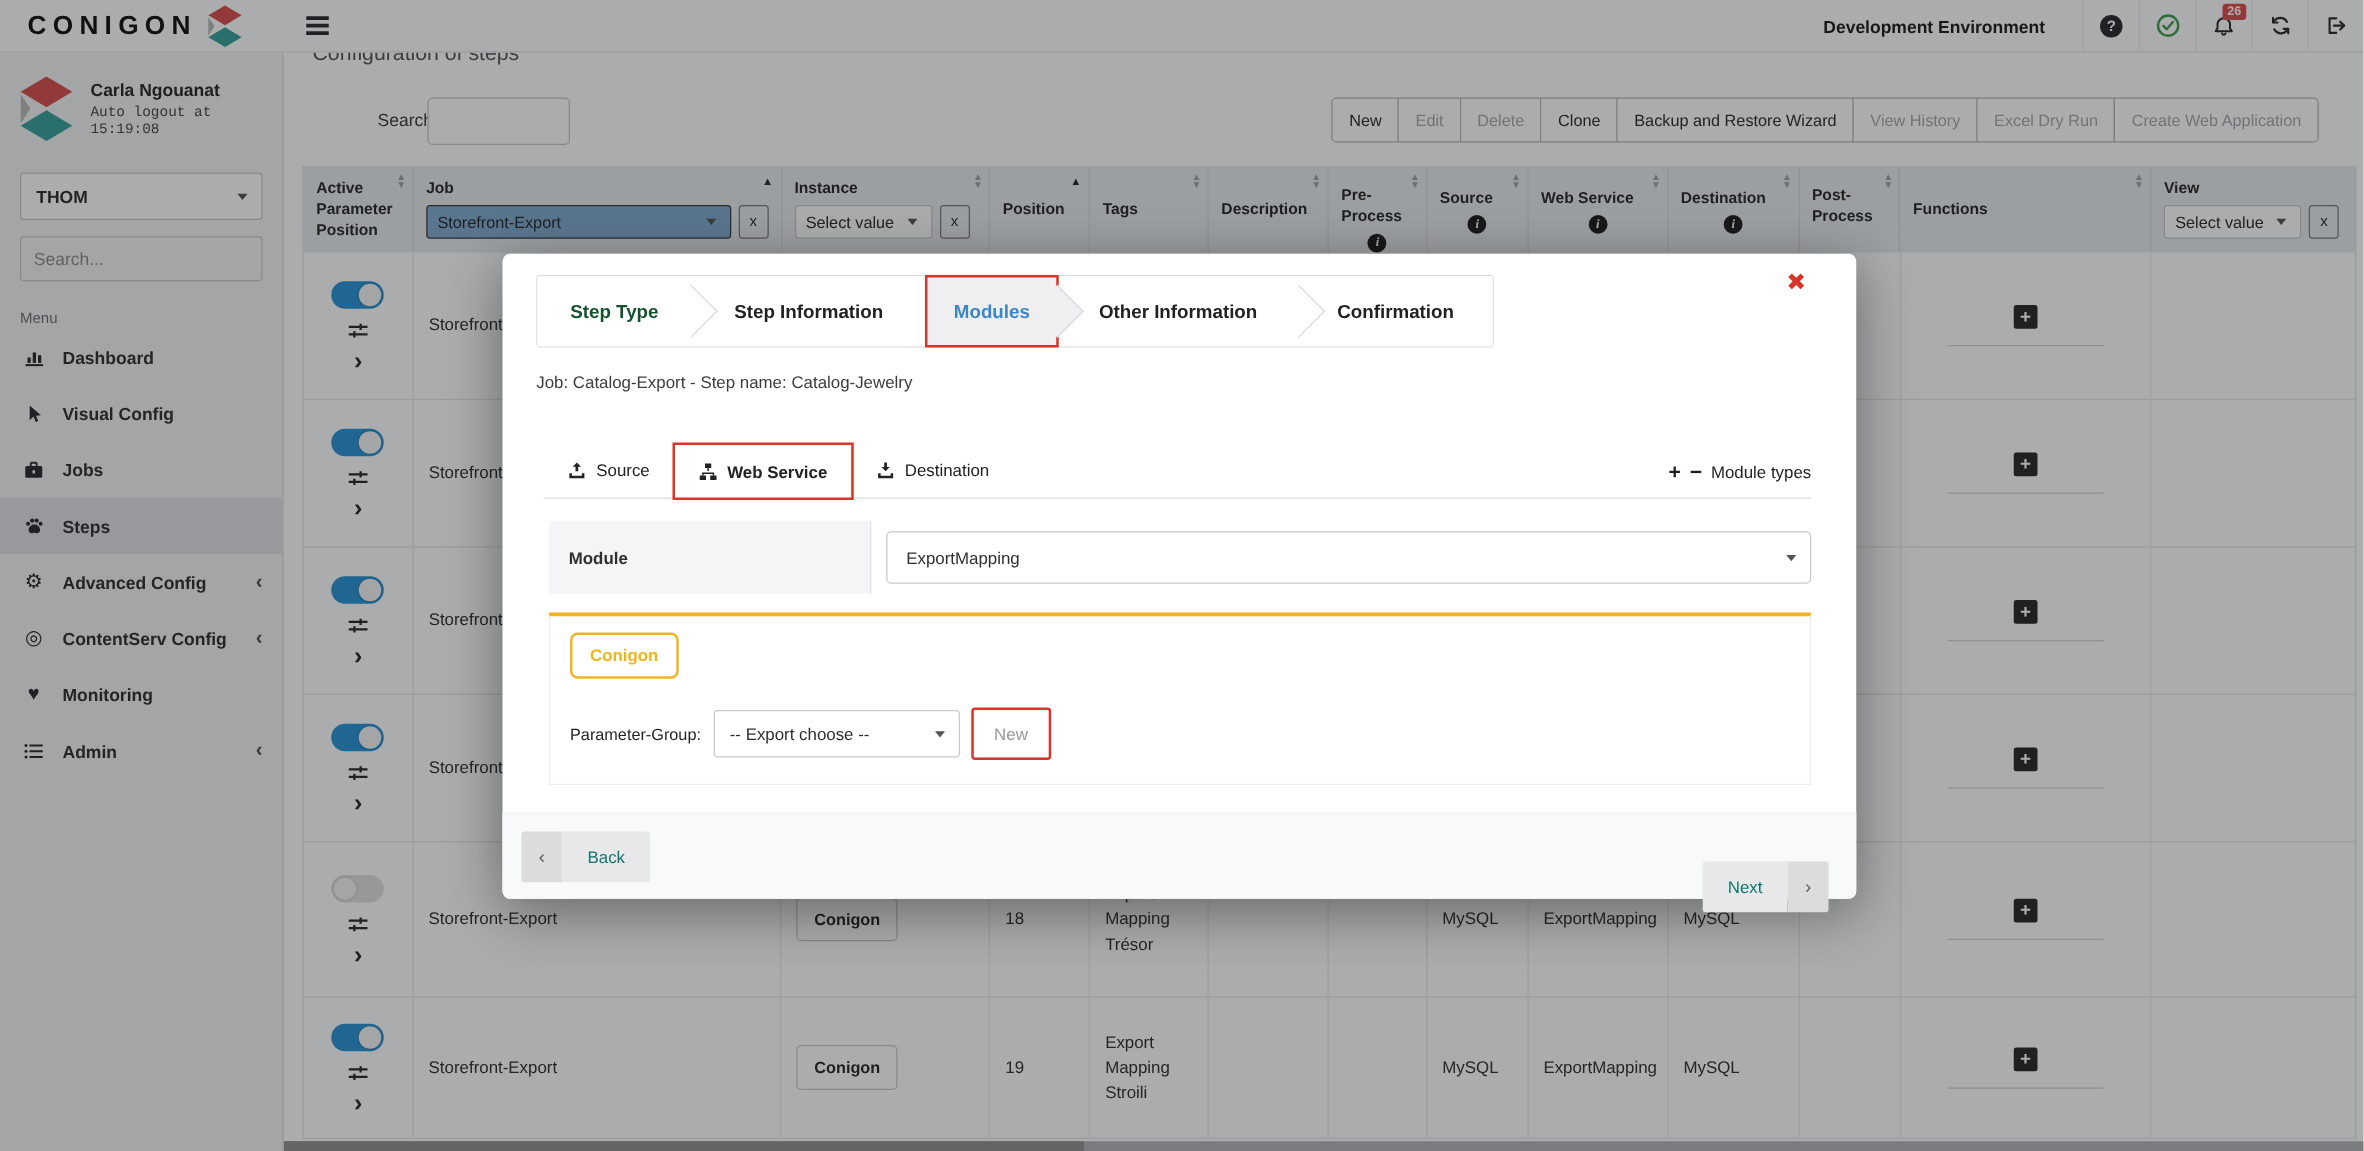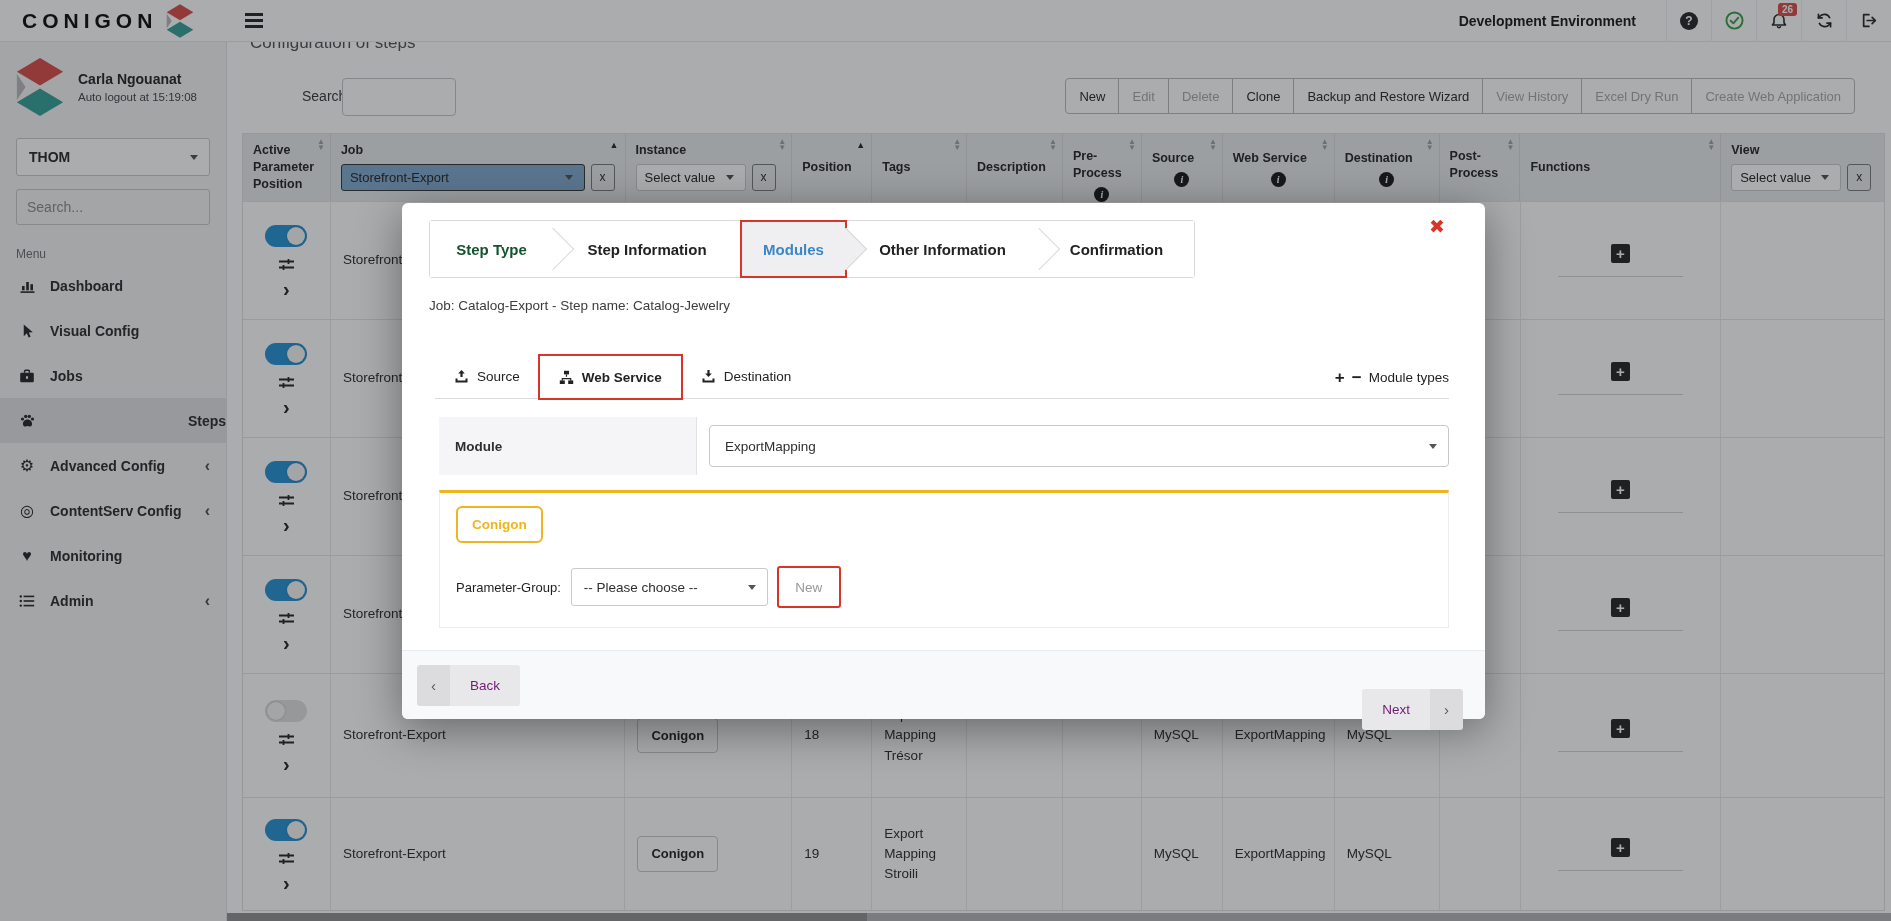--- a/index.html
+++ b/index.html
@@ -20,30 +20,30 @@
   .help-circle { width:18px; height:18px; border-radius:50%; background:#2d2d2f; color:#fff; font-size:12px; font-weight:700; display:flex; align-items:center; justify-content:center; }
   .notif-badge { position:absolute; top:3px; right:4px; background:#d9534f; color:#fff; font-size:10px; font-weight:700; padding:1px 4px; border-radius:3px; }
   .icon-stroke { stroke:#2d2d2f; fill:none; stroke-width:1.6; stroke-linecap:round; stroke-linejoin:round; }
   .icon-stroke-green { stroke:#3f9f4f; fill:none; stroke-width:1.6; stroke-linecap:round; stroke-linejoin:round; }
 
   
   .sidebar { position:absolute; left:0; top:42px; width:227px; height:879px; background:#f4f4f6; border-right:1px solid #e2e3e5; z-index:15; }
   .user-block { display:flex; align-items:center; gap:12px; padding:16px 12px 10px 14px; }
   .user-texts { display:flex; flex-direction:column; }
   .user-name { font-size:14px; font-weight:700; color:#2b2b2d; }
-  .auto-logout { font-size:11.5px; color:#4a4a4c; margin-top:4px; }
+  .auto-logout { font-size:11.5px; color:#4a4a4c; margin-top:4px;font-family:Liberation Mono, monospace; }
   .fake-select { position:relative; background:#fff; border:1px solid #c8cacc; border-radius:3px; display:flex; align-items:center; cursor:pointer; }
   .fake-select .caret { position:absolute; right:11px; top:50%; margin-top:-2px; width:0; height:0; border-left:4.5px solid transparent; border-right:4.5px solid transparent; border-top:5px solid #555; }
   .ws-select { margin:12px 16px 0; height:38px; padding:0 12px; font-weight:700; font-size:14px; }
   .sb-search { margin:13px 16px 0; height:36px; border:1px solid #c8cacc; border-radius:3px; display:flex; align-items:center; padding:0 10px; background:transparent; }
   .sb-search input { border:none; outline:none; background:transparent; flex:1; font-size:14px; color:#3c3e40; font-family:inherit; }
   .sb-search input::placeholder { color:#8d8f91; }
   .menu-label { margin:22px 0 2px 16px; font-size:12px; color:#717375; }
   .menu-item { height:45px; display:flex; align-items:center; gap:14px; padding-left:18px; font-size:14px; font-weight:700; color:#323234; cursor:pointer; position:relative; }
-  .menu-item.active { background:#e3e3e6;justify-content:space-between; }
+  .menu-item.active { background:#e3e3e6; }
   .menu-item .mi-icon { width:18px; text-align:center; font-size:16px; line-height:1; color:#2d2d2f; display:flex; justify-content:center; }
   .menu-item .mi-chev { position:absolute; right:16px; font-size:16px; color:#4e5052; }
 
   
   .main { position:absolute; left:227px; top:42px; right:0; bottom:0; background:#fff; overflow:hidden; }
   .page-title { position:absolute; left:23px; top:-9px; font-size:17px; color:#55575a; z-index:1; }
   .filter-row { position:absolute; left:0; top:36px; width:100%; height:38px; }
   .search-label { position:absolute; left:75px; top:10px; font-size:14px; color:#3c3e40; }
   .main-search { position:absolute; left:115px; top:0; width:114px; height:38px; border:1px solid #c6c8ca; border-radius:4px; background:#fff; }
   .toolbar { position:absolute; top:36px; right:36px; height:36px; display:flex; }
@@ -119,21 +119,21 @@
 
   .gold-panel { position:absolute; left:37px; top:287px; width:1010px; height:138px; border:1px solid #ededef; border-top:3px solid #f0b41e; }
   .conigon-chip { display:inline-block; margin:13px 0 0 16px; padding:9px 14px; border:2px solid #f0b41e; border-radius:6px; color:#f0b41e; font-weight:700; font-size:13.5px; cursor:pointer; background:#fff; }
   .pg-row { display:flex; align-items:center; margin:24px 0 0 16px; gap:10px; }
   .pg-label { font-size:13px; color:#1f1f21; }
   .pg-select { width:197px; height:38px; padding:0 26px 0 12px; font-size:13.5px; }
   .new-btn { width:62px; height:40px; background:#fff; border:1px solid #e3e3e5; outline:2px solid #d8352a; outline-offset:-1px; color:#98989a; font-size:13.5px; font-family:inherit; cursor:pointer; border-radius:2px; }
 
   .modal-footer { position:absolute; left:0; top:447px; width:100%; height:69px; background:#f7f9fa; border-top:1px solid #ebeced; border-radius:0 0 6px 6px; }
   .split-btn { position:absolute; top:14px; display:flex; border-radius:3px; overflow:hidden; cursor:pointer; }
-  .split-btn .seg { height:41px; display:flex; align-items:center; justify-content:center; font-size:13.5px; color:#701a75; }
+  .split-btn .seg { height:41px; display:flex; align-items:center; justify-content:center; font-size:13.5px; color:#0f766e; }
   .split-btn .seg.chev { width:33px; background:#dcdcde; font-size:15px; color:#5a5a5c; }
   .split-btn .seg.lab { background:#e8e8ea; padding:0 20px; }
   .back-btn { left:15px; } .next-btn { right:22px;margin-top:24px; }
 </style>
 </head>
 <body>
 
 <div id="page">
 
   <div class="topbar">
@@ -649,21 +649,21 @@
         <span>ExportMapping</span>
         <i class="caret"></i>
       </div>
     </div>
 
     <div class="gold-panel">
       <span class="conigon-chip">Conigon</span>
       <div class="pg-row">
         <span class="pg-label">Parameter-Group:</span>
         <div class="fake-select pg-select">
-          <span>-- Please choose --</span>
+          <span>-- Export choose --</span>
           <i class="caret"></i>
         </div>
         <button class="new-btn">New</button>
       </div>
     </div>
 
     <div class="modal-footer">
       <div class="split-btn back-btn">
         <span class="seg chev">‹</span>
         <span class="seg lab">Back</span>

